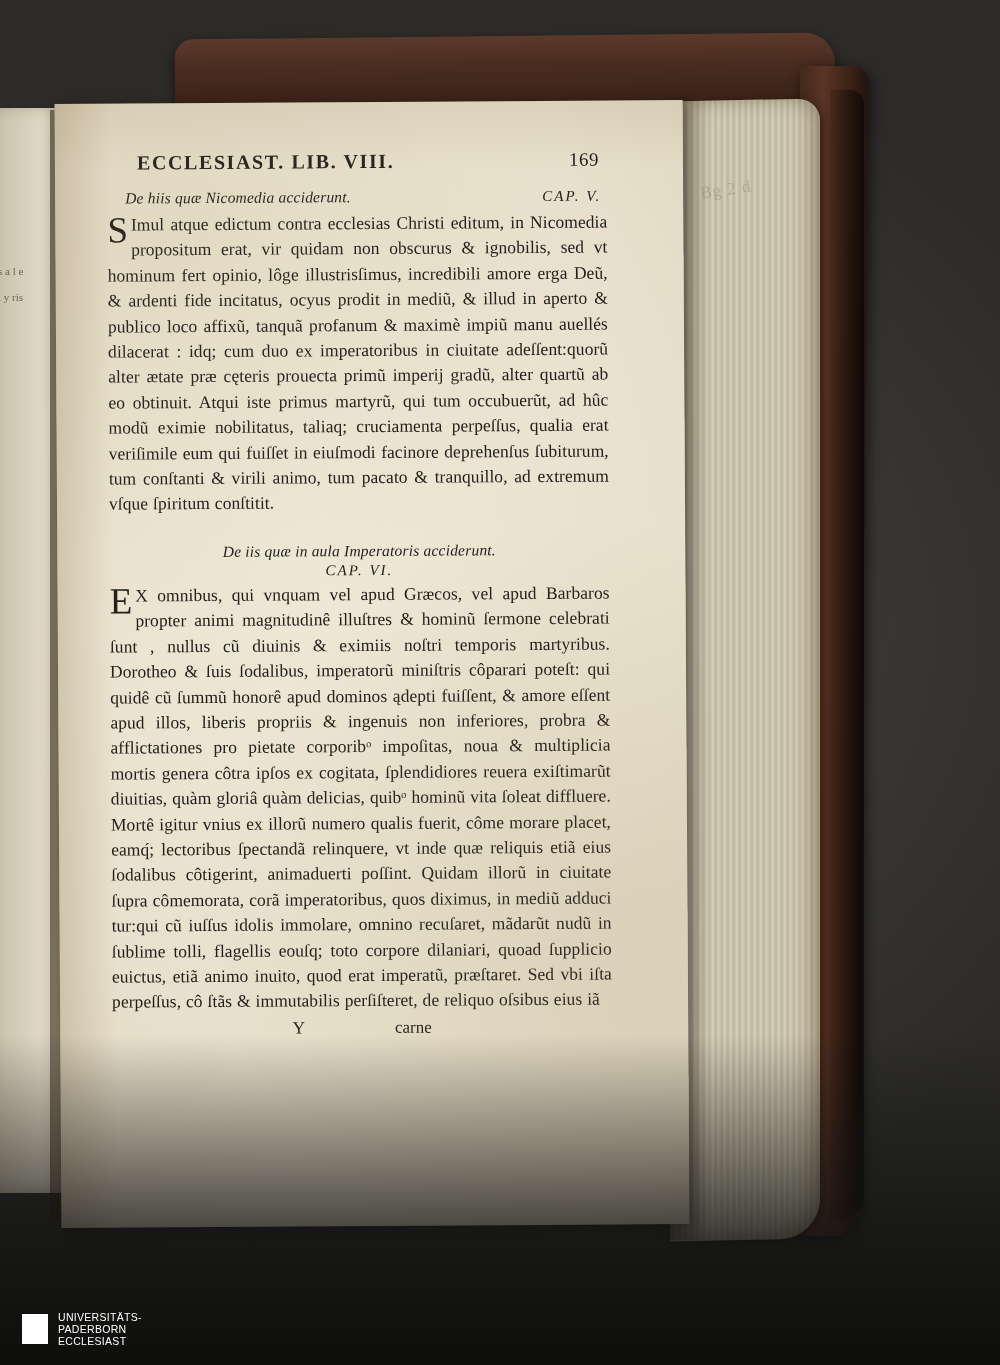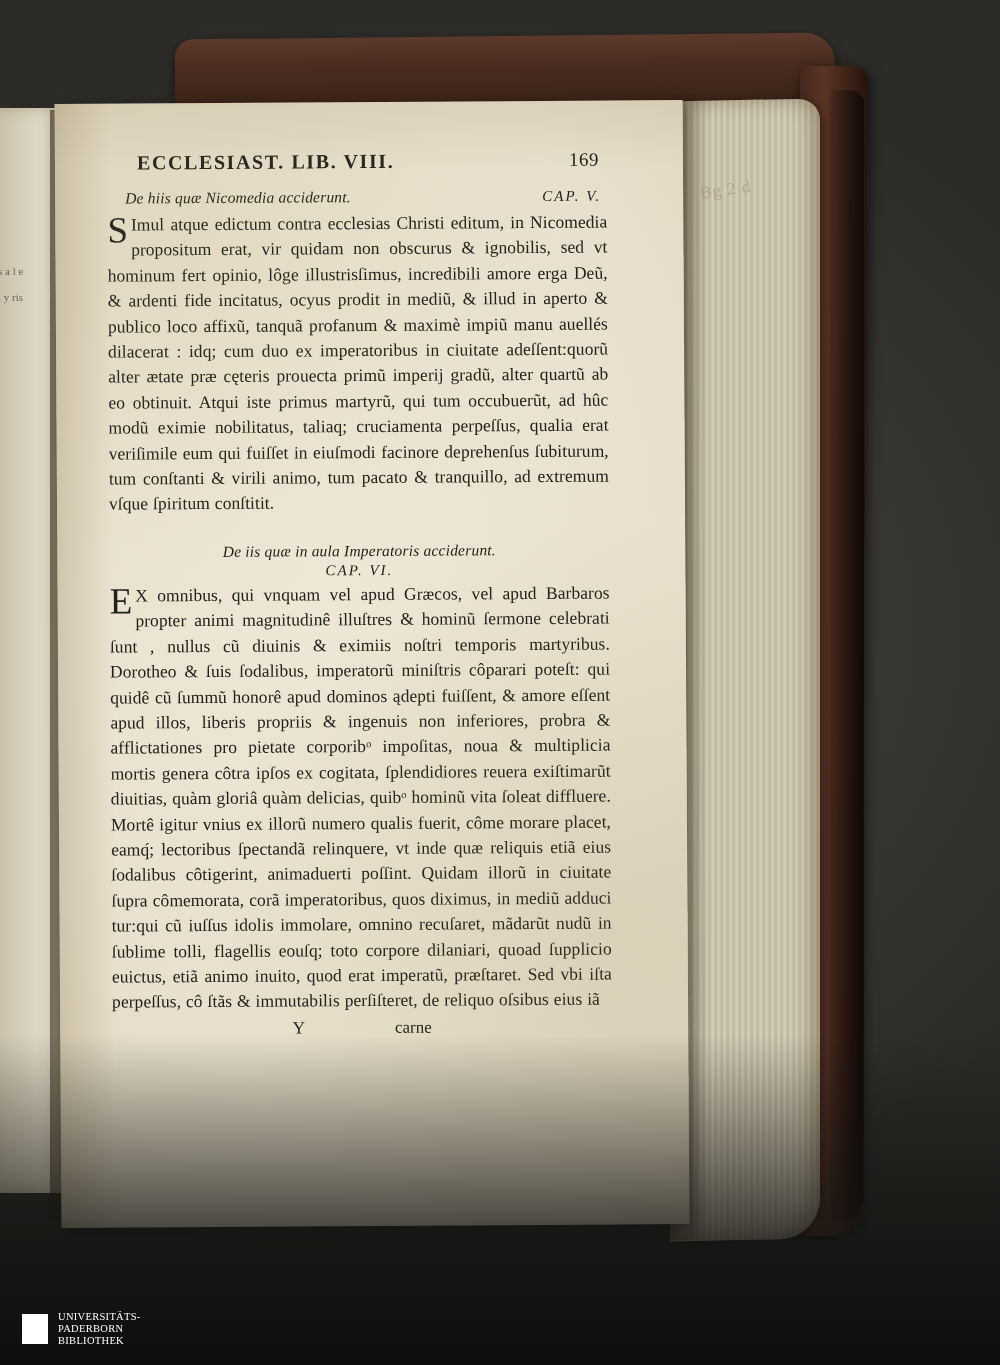--- a/index.html
+++ b/index.html
@@ -249,21 +249,21 @@
     align-items: center;
     gap: 10px;
   }
   .wm-box {
     width: 26px;
     height: 30px;
     background: #ffffff;
   }
   .wm-text {
     color: #ffffff;
-    font-family: Liberation Serif, serif;
+    font-family: Liberation Sans, sans-serif;
     font-size: 10.5px;
     line-height: 12px;
     letter-spacing: 0.3px;
   }
   .wm-text div { display: block; }
 </style>
 </head>
 <body>
 
 <div id="page">
@@ -320,17 +320,17 @@
     <div class="stamp">Bg 2 d</div>
   </div>
 
   <div class="bg-shadow-bottom"></div>
 
   <div class="watermark">
     <div class="wm-box"></div>
     <div class="wm-text">
       <div>UNIVERSITÄTS-</div>
       <div>PADERBORN</div>
-      <div>BIBLIOTHEK</div>
+      <div>ECCLESIAST</div>
     </div>
   </div>
 
 </div>
 
 </body></html>

